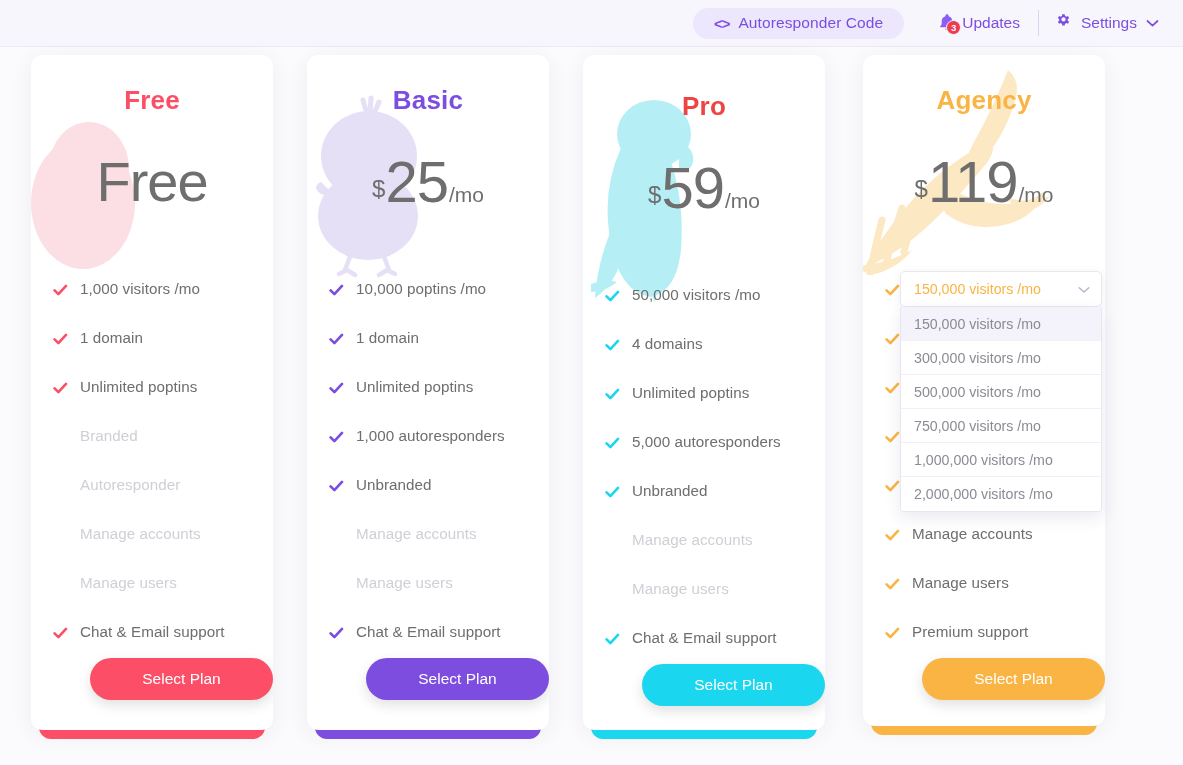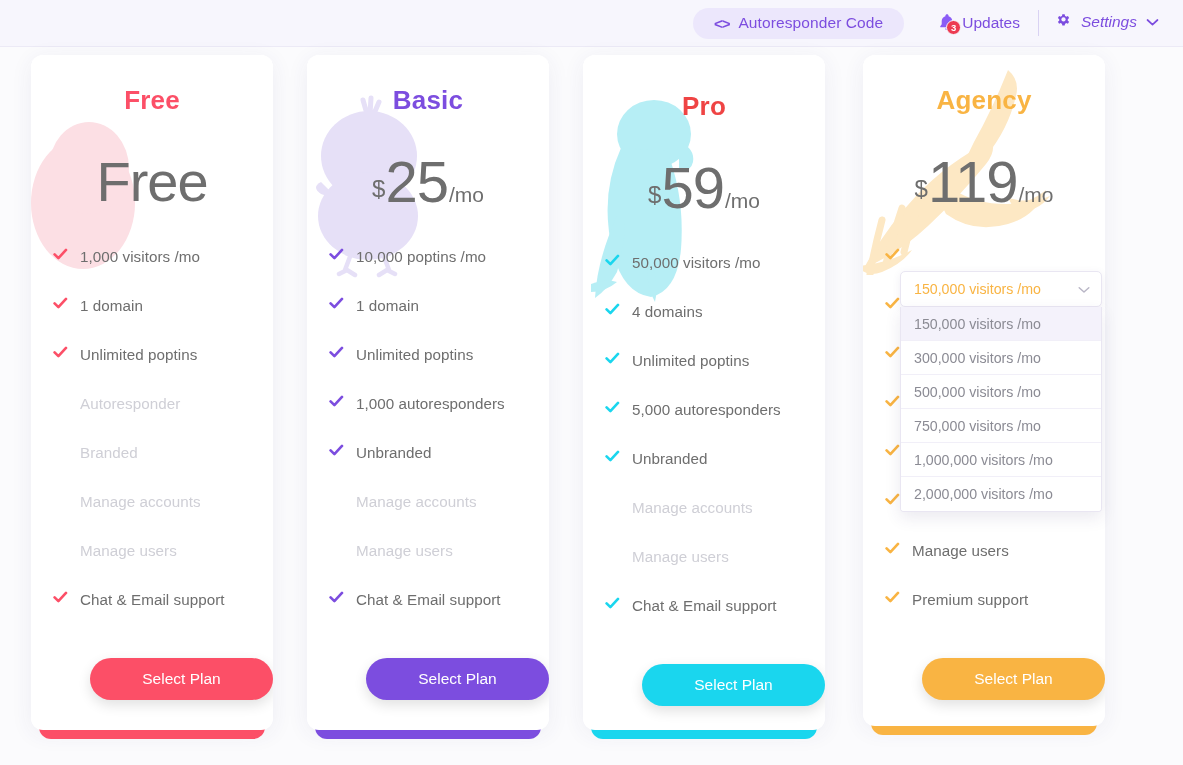--- a/index.html
+++ b/index.html
@@ -47,21 +47,21 @@
     width: 15px; height: 15px; border-radius: 50%;
     background: #ed3b52;
     color: #fff; font-size: 9.5px; font-weight: 700;
     display: flex; align-items: center; justify-content: center;
     border: 1.5px solid #f7f6fd;
   }
   .updates-label { color: #7c4ddf; font-size: 15.5px; }
 
   .vdiv { width: 1px; height: 26px; background: #d9d2f3; margin: 0 16px 0 0; }
 
-  .settings-wrap { display: flex; gap: 9px; cursor: pointer; font-style: italic; }
+  .settings-wrap { display: flex; align-items: center; gap: 9px; cursor: pointer; }
   .settings-label { color: #7c4ddf; font-size: 15.5px; }
   .chev { color: #7c4ddf; }
 
   
   .cards {
     position: absolute; top: 55px; left: 0;
     width: 1059px; height: 710px;
   }
   .card {
     position: absolute;
@@ -113,21 +113,21 @@
     display: flex; align-items: baseline; justify-content: center;
     color: #6e6e6e;
   }
   .price .cur { font-size: 24px; font-weight: 400; align-self: flex-start; margin-top: 22px; }
   .price .amount { font-size: 58px; font-weight: 400; letter-spacing: -1px; line-height: 1; }
   .price .amount.word { font-size: 56px; }
   .price .per { font-size: 21px; font-weight: 400; margin-left: 1px; }
 
   .features { padding: 0 0 0 22px; position: relative; z-index: 2; }
   .feat {
-    display: flex; align-items: flex-start; gap: 11px;
+    display: flex; align-items: flex-end; gap: 11px;
     height: 49px;
     font-size: 15.2px;
     color: #6e6e6e;
   }
   .feat.off { color: #cfcfd6; padding-left: 27px; }
   .feat .ck { width: 16px; display: flex; align-items: center; }
   .feat .txt { letter-spacing: .05px; }
 
   .btn-row { display: flex; justify-content: flex-end; padding: 18px 0 24px; position: relative; z-index: 2; }
   .select-btn {
@@ -253,24 +253,24 @@
           </div>
           <div class="feat">
             <span class="ck">
               <svg width="15" height="13" viewBox="0 0 15 13">
                 <path d="M1.6 6.4 L5.4 10.2 L13 1.9" stroke="#fc4f67" stroke-width="2.6" fill="none" stroke-linecap="round" stroke-linejoin="round"></path>
               </svg>
             </span>
             <span class="txt">Unlimited poptins</span>
           </div>
           <div class="feat off">
+            <span class="txt">Branded</span>
+          </div>
+          <div class="feat off">
             <span class="txt">Autoresponder</span>
-          </div>
-          <div class="feat off">
-            <span class="txt">Branded</span>
           </div>
           <div class="feat off">
             <span class="txt">Manage accounts</span>
           </div>
           <div class="feat off">
             <span class="txt">Manage users</span>
           </div>
           <div class="feat">
             <span class="ck">
               <svg width="15" height="13" viewBox="0 0 15 13">

